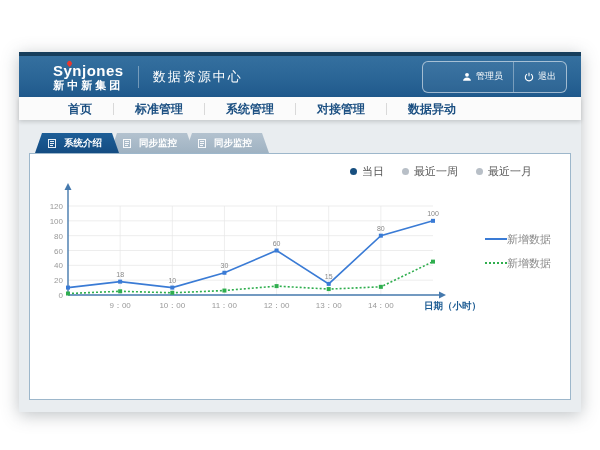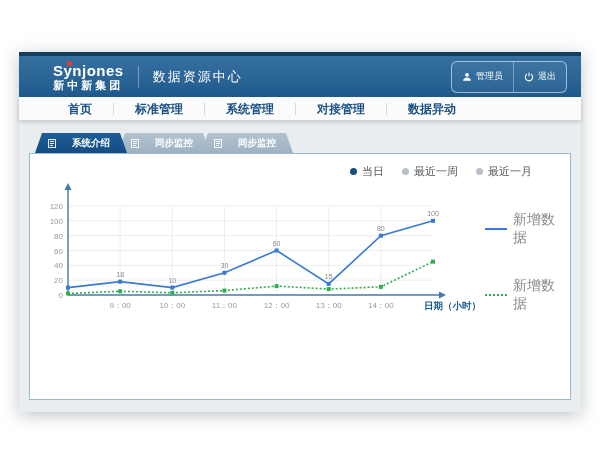--- a/index.html
+++ b/index.html
@@ -12,52 +12,52 @@
 
   
   .hdr-strip { height:4px; background:#173e5c; }
   .hdr { height:41px; background:linear-gradient(180deg,#35709f 0%, #2a6596 55%, #1f598c 100%); display:flex; align-items:center; }
   .logo { margin-left:34px; text-align:center; line-height:1; position:relative; cursor:pointer; }
   .logo-brand { font-size:15px; font-weight:bold; color:#fff; letter-spacing:.5px; display:block; }
   .logo-accent { position:absolute; left:14px; top:-2px; width:5px; height:5px; background:#e8392f; border-radius:50% 50% 50% 0; transform:rotate(-45deg); }
   .logo-group { font-size:11px; font-weight:bold; color:#fff; letter-spacing:3px; display:block; margin-top:2px; }
   .hdr-divider { width:1px; height:22px; background:rgba(255,255,255,.35); margin:0 14px; }
   .hdr-title { color:#fff; font-size:13px; letter-spacing:2px; }
-  .user-pill { margin-left:auto; margin-right:14px; display:flex; align-items:center; height:32px; border:1px solid rgba(255,255,255,.55); border-radius:6px; font-size:9px; color:#fff; background:rgba(255,255,255,.05); }
+  .user-pill { margin-left:auto; margin-right:14px; display:flex; align-items:center; height:32px; border:1px solid rgba(255,255,255,.55); border-radius:6px; font-size:9px; color:#fff; background:rgba(255,255,255,.05);padding-left:29px; }
   .user-item { display:flex; align-items:center; gap:4px; padding:0 10px; height:100%; cursor:pointer; }
   .user-item + .user-item { border-left:1px solid rgba(255,255,255,.35); }
   .uicon { display:inline-flex; }
 
   
   .nav { height:23px; background:#fbfbfb; display:flex; align-items:center; padding-left:28px; box-shadow:0 2px 4px rgba(0,0,0,.15); position:relative; z-index:3; }
   .nav-item { font-size:12px; font-weight:bold; color:#1c5082; padding:0 21px; line-height:12px; cursor:pointer;font-family:Liberation Serif, serif; }
   .nav-item + .nav-item { border-left:1px solid #d9d9d9; }
 
   
   .content { height:292px; background:#e9edf0; padding-top:13px; }
   .tabs { display:flex; padding-left:16px; height:20px; }
-  .tab { height:20px; line-height:20px; font-size:9.5px; font-weight:bold; color:#fff; padding:0 17px 0 13px; display:flex; align-items:center; gap:16px; cursor:pointer;
+  .tab { height:20px; line-height:20px; font-size:9.5px; font-weight:bold; color:#fff; padding:0 17px 0 13px; display:flex; align-items:center; gap:8px; cursor:pointer;
          clip-path:polygon(7px 0, calc(100% - 7px) 0, 100% 100%, 0 100%); }
   .tab.active { background:linear-gradient(180deg,#1d5e97,#144c82); position:relative; z-index:2; }
   .tab.inactive { background:linear-gradient(180deg,#b3c2cf,#9fb2c2); margin-left:-9px; z-index:1; }
   .tab .ticon { display:inline-flex; opacity:.9; }
 
   .panel { margin:0 10px; height:247px; background:#fff; border:1px solid #9db7cb; position:relative; }
 
   .filters { display:flex; justify-content:flex-end; gap:18px; padding:10px 38px 0 0; }
   .filter { display:flex; align-items:center; gap:5px; font-size:11px; color:#555; cursor:pointer; }
   .radio-dot { width:7px; height:7px; border-radius:50%; background:#b8bfc7; flex:none; }
   .filter.selected .radio-dot { background:#174f7f; }
 
   .ylabel { margin:2px 0 0 18px; font-size:10px; font-weight:bold; color:#1a5a92; letter-spacing:1px; }
 
   .chart-row { display:flex; align-items:center; padding:0 2px 0 8px; margin-top:2px; }
   svg.chart { width:445px; height:140px; flex:none; }
   .legend { width:95px; display:flex; flex-direction:column; gap:9px; padding-left:2px; }
-  .legend-item { display:flex; align-items:center; gap:6px; font-size:14px; color:#8a8a8a;margin-top:21px; }
+  .legend-item { display:flex; align-items:center; font-size:11px; color:#8a8a8a; }
   .legend-line { width:22px; height:0; border-top:2px solid; flex:none; }
   .legend-line.dotted { border-top-style:dotted; }
 
   .note { margin:16px 0 0 30px; font-size:9px; line-height:1.4; padding-right:20px; }
   .note-label { color:#e0403f; }
   .note-text { color:#9b7070; }
 </style>
 </head>
 <body>
 

